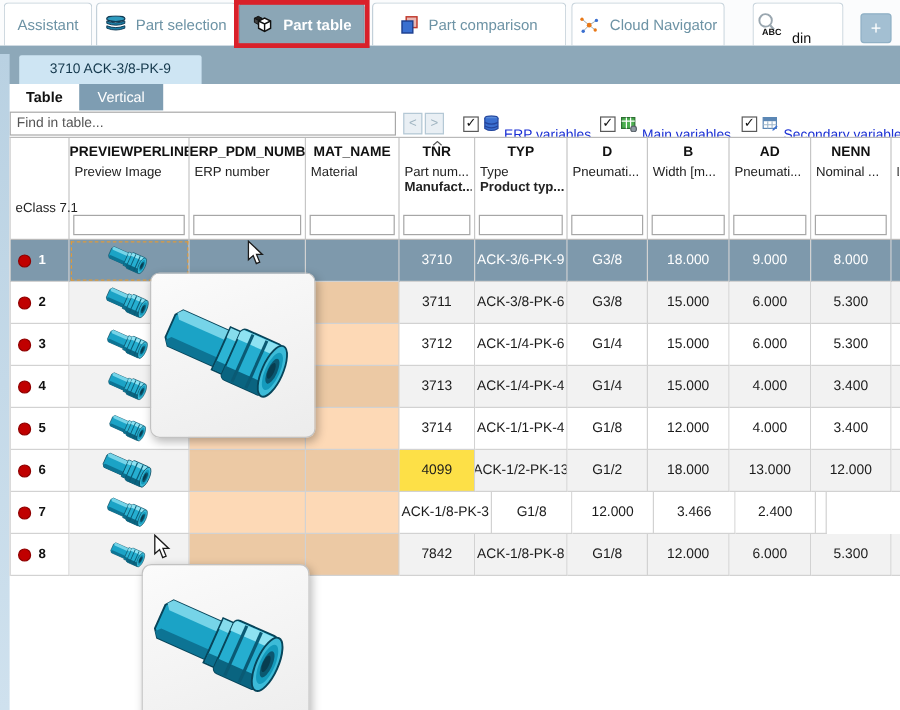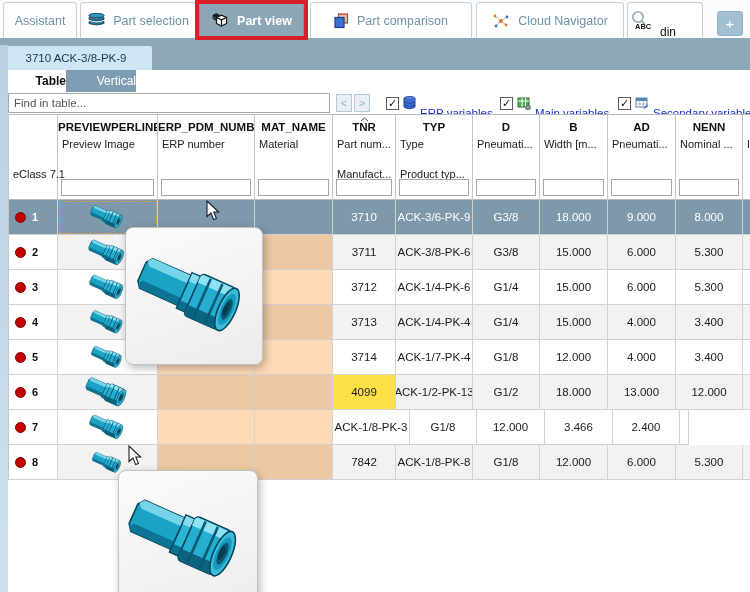--- a/index.html
+++ b/index.html
@@ -11,26 +11,26 @@
   .tb-band{position:absolute;left:0;top:38px;width:750px;height:32px;background:#8da8b9;}
   .tb-tab{position:absolute;top:2px;height:36px;background:#fff;border:1px solid #c3d0d9;border-bottom:none;
           border-radius:4px 4px 0 0;display:flex;align-items:center;justify-content:center;gap:8px;
           color:#6d93a5;font-size:12.5px;cursor:default;}
   .tb-tab.selected{background:#8ba6b6;color:#fff;font-weight:bold;border-color:#7a97a8;}
   .red-box{position:absolute;left:195px;top:0px;width:113px;height:40px;border:4px solid #d9202a;z-index:30;pointer-events:none;}
   .plus-btn{position:absolute;left:717px;top:11px;width:26px;height:25px;background:#a3bfd2;border:1px solid #8fb0c5;
             border-radius:3px;color:#fff;font-size:15px;display:flex;align-items:center;justify-content:center;}
 
   
-  .doc-tab{position:absolute;left:0;top:46px;width:152px;height:24px;background:#cee5f3;color:#14384c;
+  .doc-tab{position:absolute;left:16px;top:46px;width:152px;height:24px;background:#cee5f3;color:#14384c;
            font-size:11.5px;display:flex;align-items:center;justify-content:center;border-radius:2px 2px 0 0;}
 
   
   .viewtabs{position:absolute;left:0;top:70px;width:750px;height:22px;background:#fff;}
-  .vtab{position:absolute;top:0;height:22px;display:flex;align-items:center;justify-content:flex-end;font-size:12px;}
+  .vtab{position:absolute;top:0;height:22px;display:flex;align-items:center;justify-content:center;font-size:12px;}
   .vtab.active{left:8px;width:58px;background:#fff;color:#111;font-weight:bold;}
   .vtab.inactive{left:66px;width:70px;background:#7e9db2;color:#fff;}
 
   
   .find-input{position:absolute;left:8px;top:93px;width:322px;height:20px;border:1px solid #a8a8a8;background:#fff;
               font-size:11.5px;padding:0 5px;color:#333;}
   .find-input::placeholder{color:#555;}
   .nav-btn{position:absolute;top:94px;width:16px;height:18px;background:#e9eff4;border:1px solid #b4c8d5;
            color:#9db2bf;font-size:11px;display:flex;align-items:center;justify-content:center;}
   .toggle{position:absolute;top:95px;height:16px;display:flex;align-items:center;gap:4px;}
@@ -38,21 +38,21 @@
        font-size:11px;color:#111;line-height:1;}
   .tgl-label{font-size:11.5px;color:#1a2fd4;white-space:nowrap;margin-top:19px;}
 
   
   .left-strip{position:absolute;left:0;top:45px;width:8px;height:547px;background:linear-gradient(180deg,#b9d1e2,#cfe1ee);}
   .grid{position:absolute;left:8px;top:114px;width:742px;background:#fff;border-top:1px solid #b9b9b9;border-left:1px solid #c6c6c6;}
   .ghead{display:flex;height:85px;border-bottom:1px solid #b9b9b9;background:#fff;}
   .gh-cell{position:relative;border-right:1px solid #c6c6c6;height:85px;flex:none;}
   .gh-key{position:absolute;left:0;right:0;top:6px;text-align:center;font-weight:bold;font-size:11.5px;color:#111;white-space:nowrap;overflow:hidden;}
   .gh-sub{position:absolute;left:4px;right:2px;top:23px;font-size:11px;color:#222;white-space:nowrap;overflow:hidden;}
-  .gh-sub2{position:absolute;left:4px;right:2px;top:53px;font-size:11px;color:#222;white-space:nowrap;overflow:hidden;}
+  .gh-sub2{position:absolute;left:4px;right:2px;top:35px;font-size:11px;color:#222;white-space:nowrap;overflow:hidden;font-weight:bold;}
   .gh-class{position:absolute;left:4px;bottom:20px;font-size:11px;color:#222;white-space:nowrap;}
   .gh-filter{position:absolute;left:3px;right:3px;bottom:4px;height:17px;border:1px solid #a6a6a6;background:#fff;padding:0 2px;font-size:11px;}
   .sort-caret{position:absolute;top:0px;left:0;right:0;text-align:center;line-height:6px;}
 
   .grow{display:flex;height:35px;}
   .gcell{flex:none;border-right:1px solid #d2d2d2;border-bottom:1px solid #d2d2d2;display:flex;align-items:center;
          justify-content:center;font-size:11.5px;color:#1b1b1b;white-space:nowrap;overflow:hidden;}
   .gcell.numcell{justify-content:flex-start;padding-left:6px;gap:6px;}
   .dot{width:11px;height:11px;border-radius:50%;background:#c00000;border:1px solid #8f0000;flex:none;}
   .rownum{font-weight:bold;font-size:11px;}
@@ -117,32 +117,32 @@
     </div>
     <div class="tb-tab selected" style="left:199px;width:105px;">
       <span style="display:flex;">
         <svg width="18" height="17" viewBox="0 0 18 17">
             <path d="M5.5 5.5 l5-2.4 5 2.4 v6 l-5 2.6 -5-2.6 z" fill="#fff" stroke="#111" stroke-width="1.2"></path>
             <path d="M5.5 5.5 l5 2.4 5-2.4 M10.5 7.9 v6.2" stroke="#111" stroke-width="1.2" fill="none"></path>
             <path d="M2 3.2 l3.2-1.6 3.2 1.6 -3.2 1.7 z" fill="#222" stroke="#111" stroke-width=".8"></path>
             <path d="M2 3.2 l3.2 1.7 v3.4 l-3.2-1.7 z" fill="#444" stroke="#111" stroke-width=".8"></path>
           </svg>
       </span>
-      <span>Part view</span>
+      <span>Part table</span>
     </div>
     <div class="tb-tab" style="left:310px;width:162px;">
       <span style="display:flex;">
         <svg width="15" height="16" viewBox="0 0 15 16">
             <rect x="4.5" y="1" width="9" height="9" fill="#e8b7b4" stroke="#c0392b" stroke-width="1.2"></rect>
             <rect x="1" y="4.5" width="9" height="10" fill="#3a6fd0" stroke="#1d3f8f" stroke-width="1.2"></rect>
           </svg>
       </span>
       <span>Part comparison</span>
     </div>
-    <div class="tb-tab" style="left:476px;width:148px;">
+    <div class="tb-tab" style="left:476px;width:128px;">
       <span style="display:flex;">
         <svg width="18" height="16" viewBox="0 0 18 16">
             <path d="M9 8 L3 3 M9 8 L15 4 M9 8 L4 13 M9 8 L14 12" stroke="#9aa7b0" stroke-width=".8"></path>
             <circle cx="9" cy="8" r="2" fill="#e87817"></circle>
             <circle cx="3" cy="3" r="1.4" fill="#e87817"></circle>
             <circle cx="15" cy="4" r="1.4" fill="#3a6fd0"></circle>
             <circle cx="4" cy="13" r="1.4" fill="#3a6fd0"></circle>
             <circle cx="14" cy="12" r="1.4" fill="#e87817"></circle>
           </svg>
       </span>
@@ -420,21 +420,21 @@
             <svg width="36" height="30" viewBox="0 0 240 200">
               <use href="#part-sym"></use>
             </svg>
           </div>
           <div class="gcell" style="width: 97px; background: rgb(253, 217, 182);"></div>
           <div class="gcell" style="width: 78px; background: rgb(253, 217, 182);"></div>
           <div class="gcell" style="width: 63px; background: rgb(255, 255, 255);">
             <span>3714</span>
           </div>
           <div class="gcell" style="width: 77px; background: rgb(255, 255, 255);">
-            <span>ACK-1/7-PK-4</span>
+            <span>ACK-1/1-PK-4</span>
           </div>
           <div class="gcell" style="width: 67px; background: rgb(255, 255, 255);">
             <span>G1/8</span>
           </div>
           <div class="gcell" style="width: 68px; background: rgb(255, 255, 255);">
             <span>12.000</span>
           </div>
           <div class="gcell" style="width: 68px; background: rgb(255, 255, 255);">
             <span>4.000</span>
           </div>

